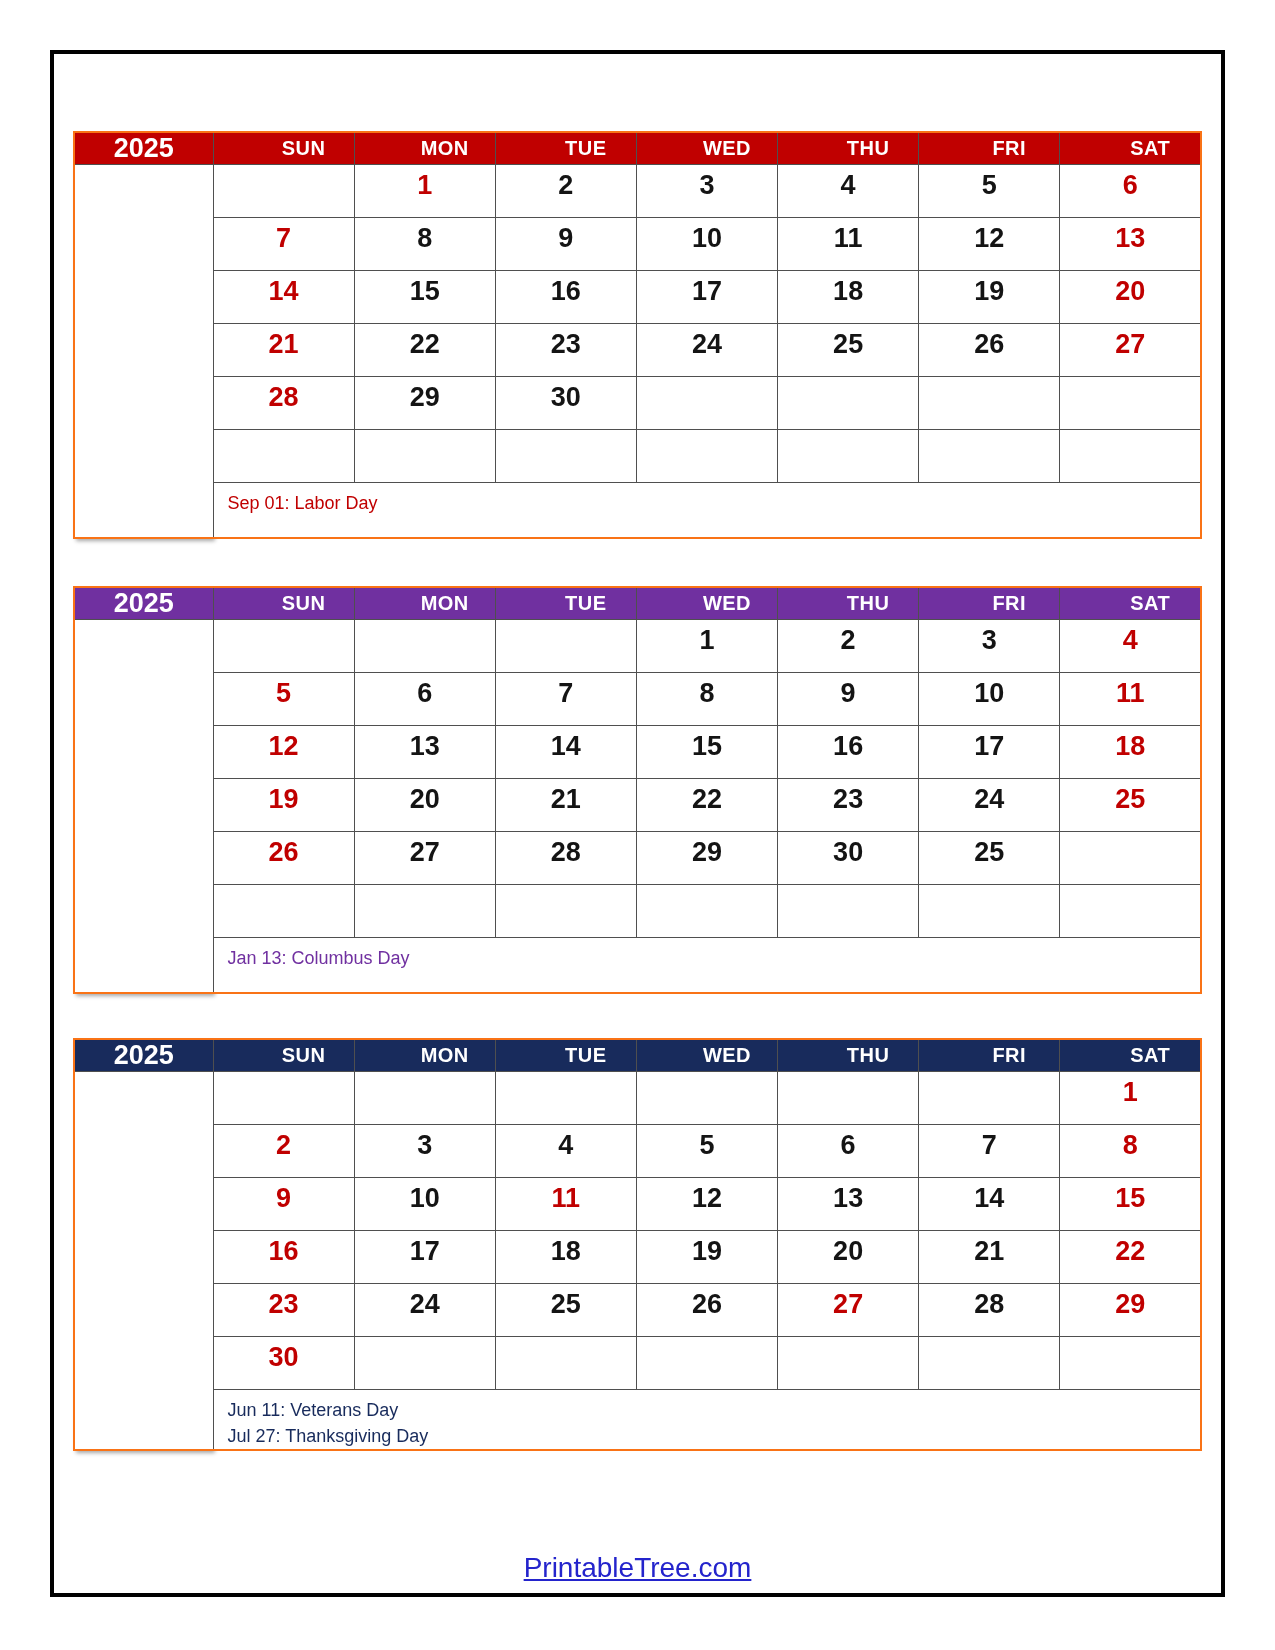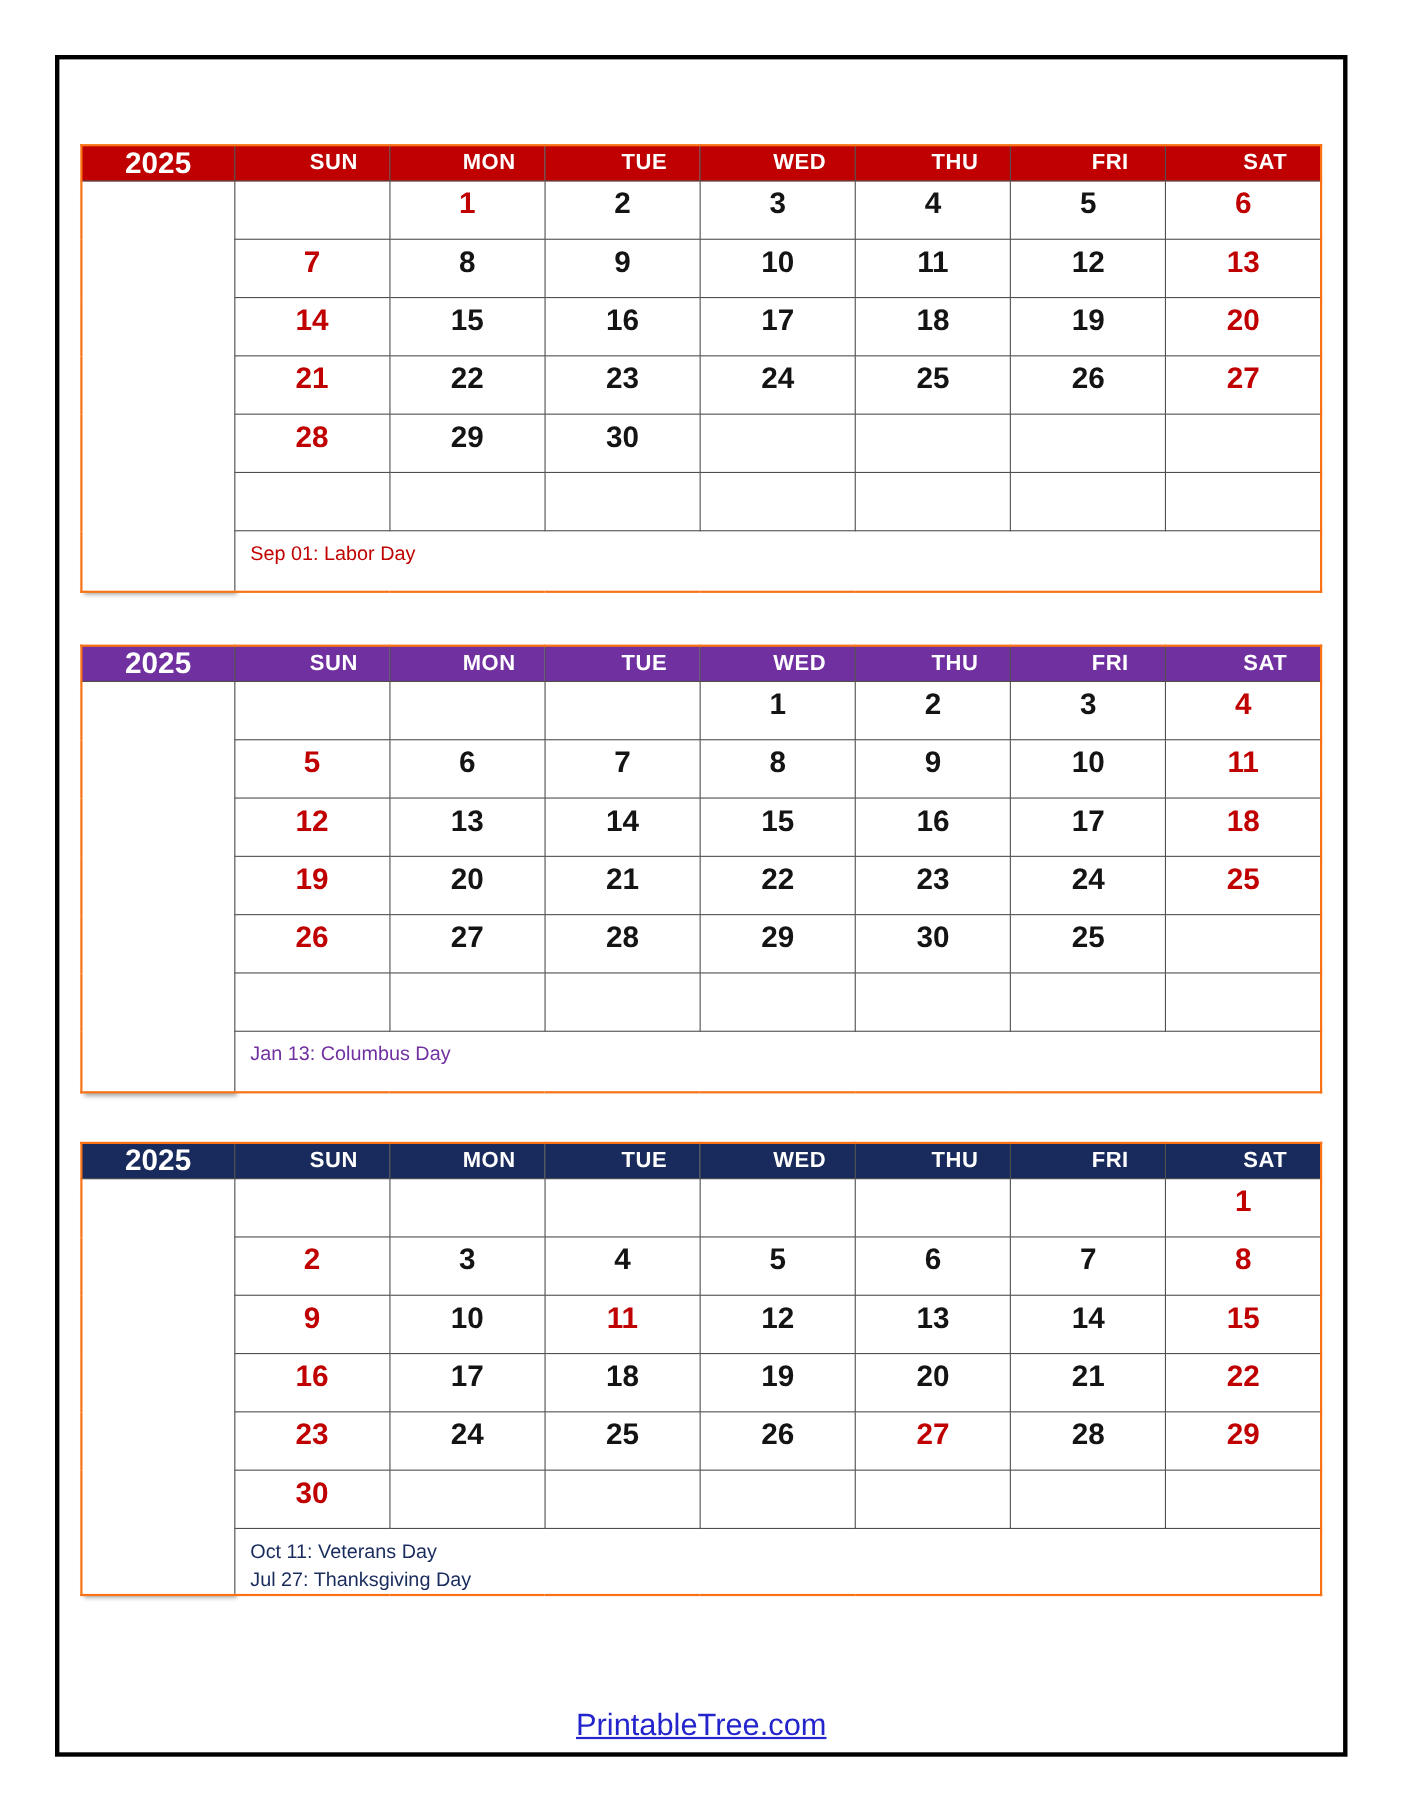--- a/index.html
+++ b/index.html
@@ -358,21 +358,21 @@
         <td class="red">30</td>
         <td></td>
         <td></td>
         <td></td>
         <td></td>
         <td></td>
         <td></td>
       </tr>
   <tr>
     <td class="holiday-cell" colspan="7">
-      <div class="holiday-note">Oct 11: Veterans Day</div>
+      <div class="holiday-note">Jun 11: Veterans Day</div>
       <div class="holiday-note">Jul 27: Thanksgiving Day</div>
     </td>
   </tr>
 </tbody>
   </table>
 
 <div class="footer">
   <a id="footer-link" style="color: rgb(36, 36, 204);">PrintableTree.com</a>
 </div>
 

